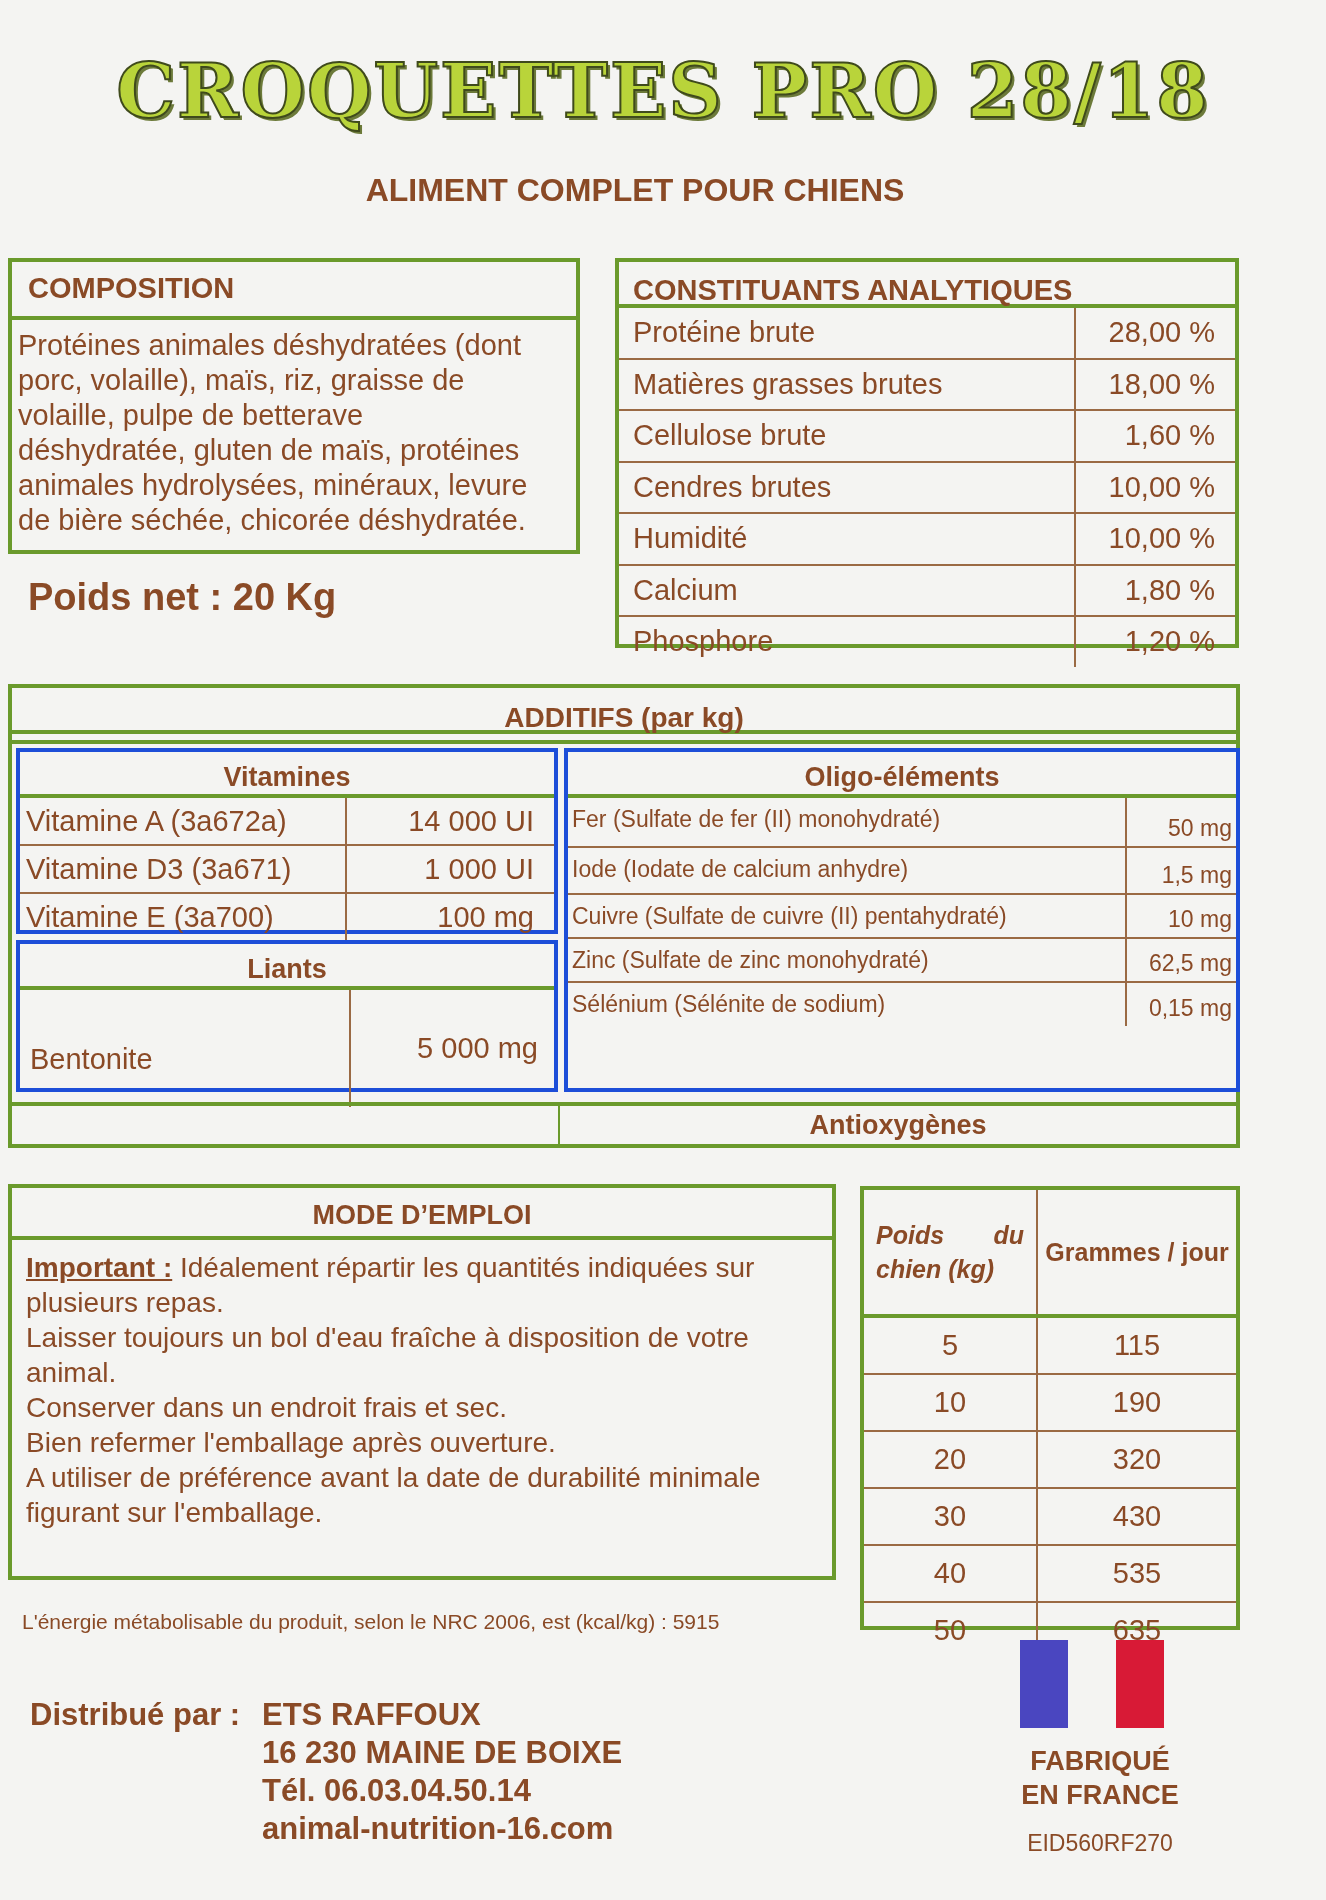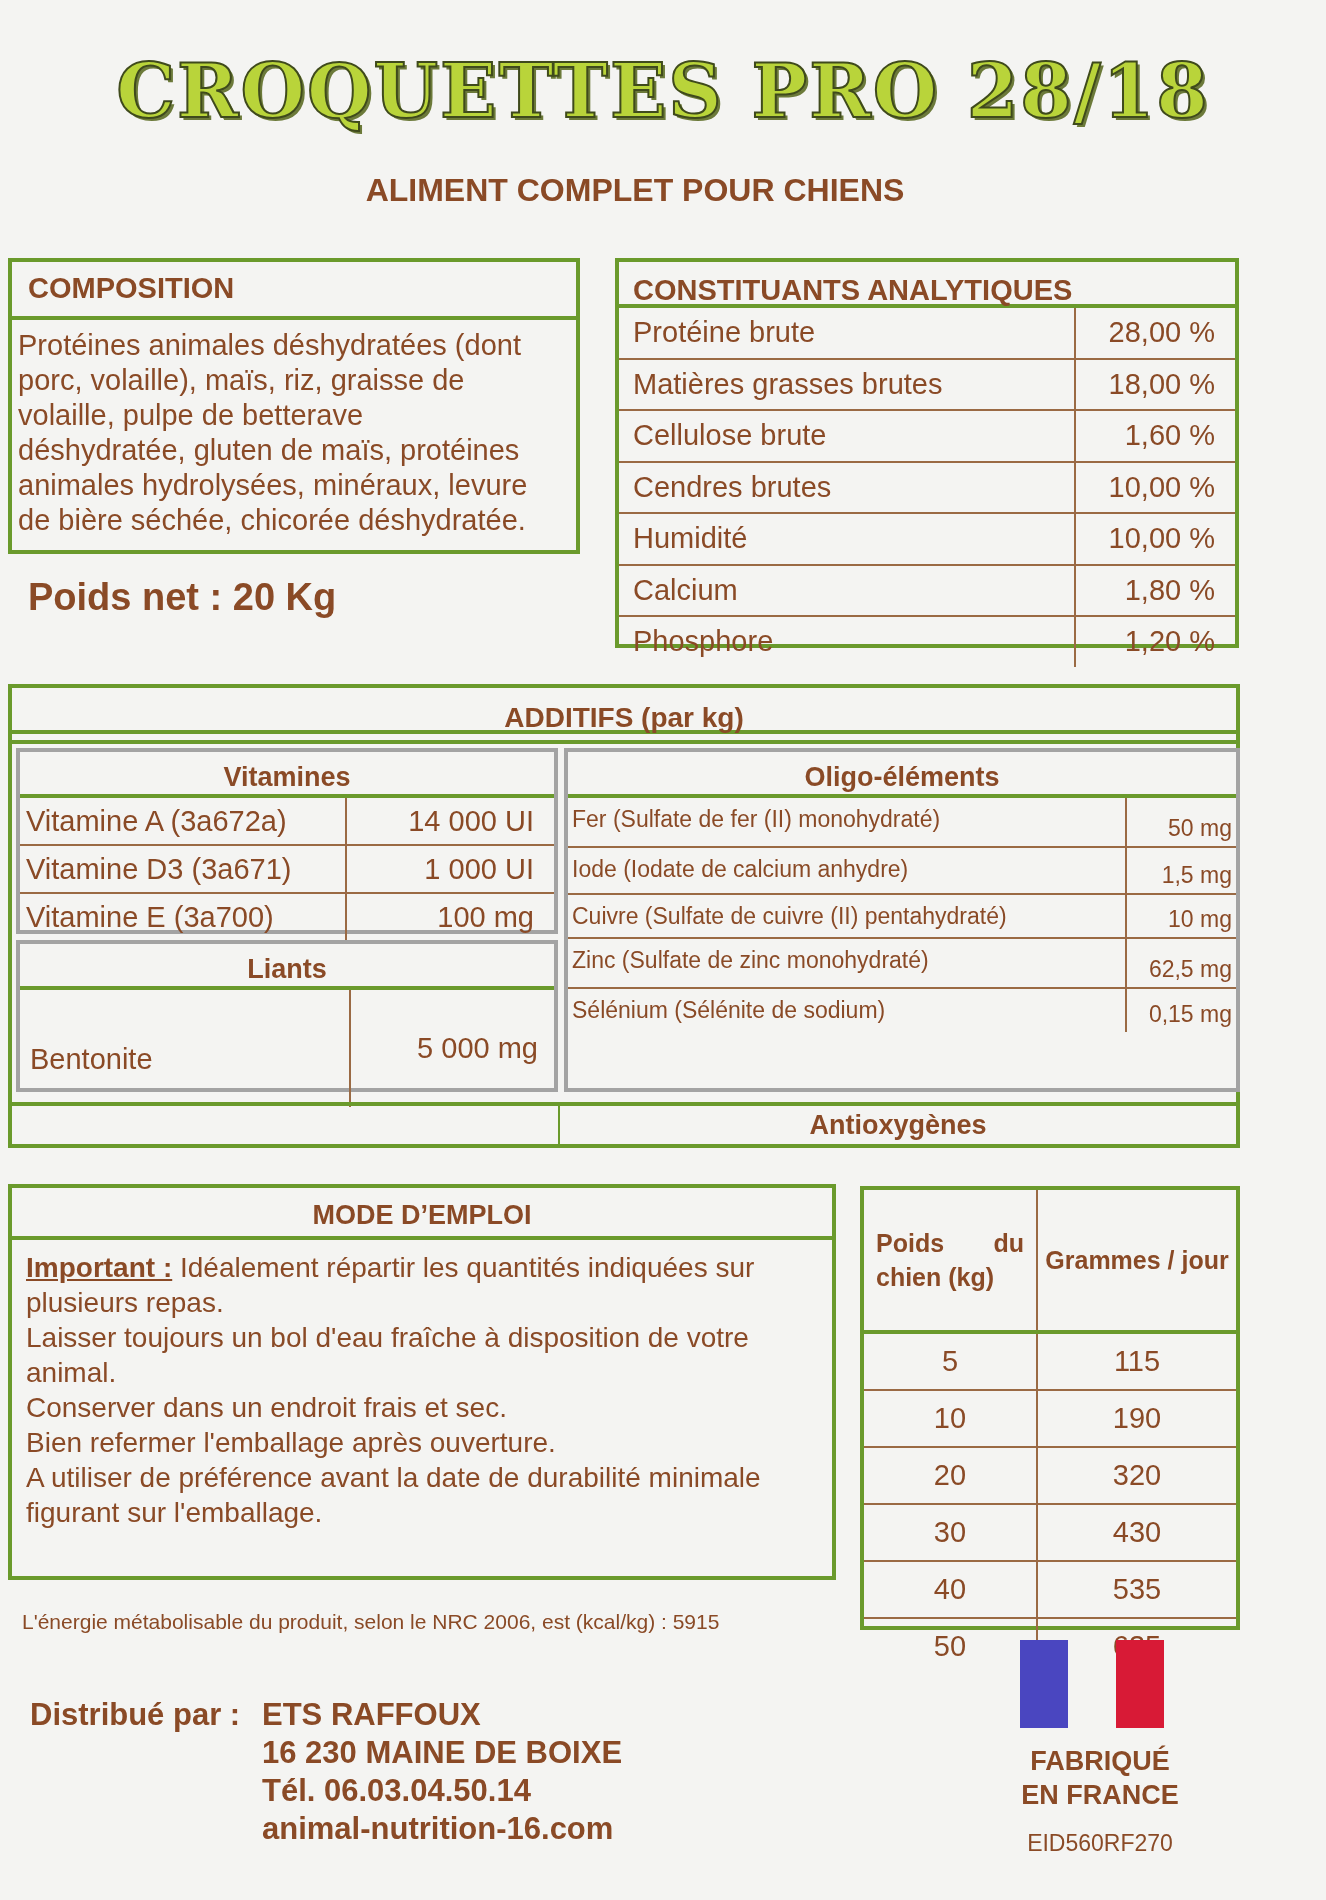--- a/index.html
+++ b/index.html
@@ -44,21 +44,21 @@
   #constituants td.val { text-align: right; padding-right: 20px; }
   
   #additifs { left: 8px; top: 684px; width: 1232px; height: 464px; }
   #additifs .top {
     position: absolute; left: 0; top: 0; width: 100%; height: 46px;
     text-align: center; font-weight: bold; font-size: 28px; padding-top: 14px;
     box-sizing: border-box;
     border-bottom: 4px solid #6a9a2c;
   }
   #additifs .topline2 { position:absolute; left:0; top:52px; width:100%; height:0; border-top:4px solid #6a9a2c; }
-  .subbox { position: absolute; border: 4px solid #a3a3a3; box-sizing: border-box; }
+  .subbox { position: absolute; border: 4px solid #1d4ed8; box-sizing: border-box; }
   .subhdr {
     text-align: center; font-weight: bold; font-size: 27px; height: 46px;
     padding-top: 10px; box-sizing: border-box; border-bottom: 4px solid #6a9a2c;
   }
   #vitamines { left: 4px; top: 60px; width: 542px; height: 186px; }
   #vitamines td { font-size: 29px; height: 44px; border-bottom: 2px solid #9a6a44; }
   #vitamines tr:last-child td { border-bottom: none; }
   #vitamines td.lab { padding-left: 6px; border-right: 2px solid #9a6a44; width: 318px; }
   #vitamines td.val { text-align: right; padding-right: 20px; }
   #liants { left: 4px; top: 252px; width: 542px; height: 152px; }
@@ -81,21 +81,21 @@
   }
   
   #mode { left: 8px; top: 1184px; width: 828px; height: 396px; }
   #mode .hdr { text-align: center; height: 52px; padding-top: 12px; font-size: 27px; }
   #mode .body { padding: 10px 0 0 14px; font-size: 28px; line-height: 35px; }
   #mode .imp { font-weight: bold; text-decoration: underline; }
   
   #ration { left: 860px; top: 1186px; width: 380px; height: 444px; }
   #ration table td { text-align: center; font-size: 29px; }
   #ration .rh td { font-weight: bold; font-size: 25px; height: 108px; border-bottom: 4px solid #6a9a2c; line-height: 34px; }
-  #ration .rh td:first-child { border-right: 2px solid #9a6a44; text-align: justify; padding: 16px 12px; }
+  #ration .rh td:first-child { border-right: 2px solid #9a6a44; text-align: justify; padding: 8px 12px; font-style: italic; }
   #ration .rr td { height: 53px; border-bottom: 2px solid #9a6a44; }
   #ration .rr:last-child td { border-bottom: none; }
   #ration .rr td:first-child { border-right: 2px solid #9a6a44; width: 170px; }
   
   .energy { left: 22px; top: 1610px; font-size: 21px; }
   .distrib { left: 30px; top: 1696px; font-weight: bold; font-size: 31px; line-height: 38px; }
   .distrib .lab { position: absolute; left: 0; top: 0; white-space: nowrap; }
   .distrib .lines { position: absolute; left: 232px; top: 0; white-space: nowrap; }
   .flag-blue { left: 1020px; top: 1640px; width: 48px; height: 88px; background: #4a46c0; }
   .flag-red { left: 1116px; top: 1640px; width: 48px; height: 88px; background: #d81a36; }
@@ -202,21 +202,21 @@
             <td class="val">50 mg</td>
           </tr>
       <tr style="height:47px">
             <td class="lab">Iode (Iodate de calcium anhydre)</td>
             <td class="val">1,5 mg</td>
           </tr>
       <tr style="height:44px">
             <td class="lab">Cuivre (Sulfate de cuivre (II) pentahydraté)</td>
             <td class="val">10 mg</td>
           </tr>
-      <tr style="height:50px">
+      <tr style="height:44px">
             <td class="lab">Zinc (Sulfate de zinc monohydraté)</td>
             <td class="val">62,5 mg</td>
           </tr>
       <tr style="height:44px">
             <td class="lab">Sélénium (Sélénite de sodium)</td>
             <td class="val">0,15 mg</td>
           </tr>
     </tbody>
       </table>
   </div>

